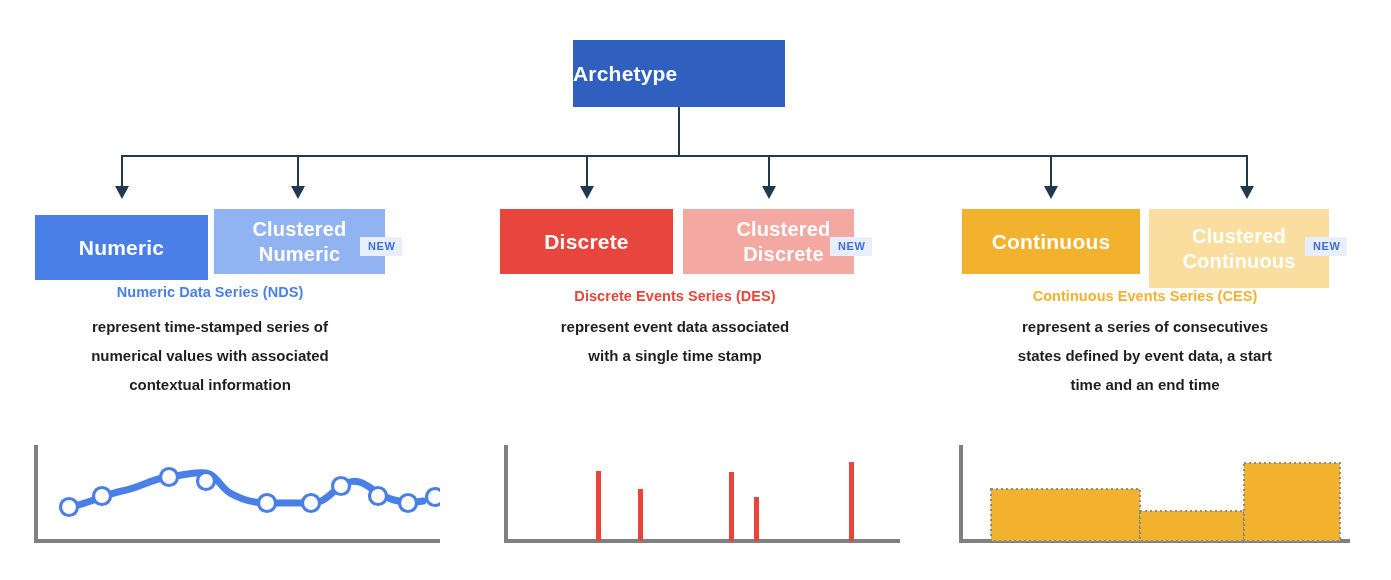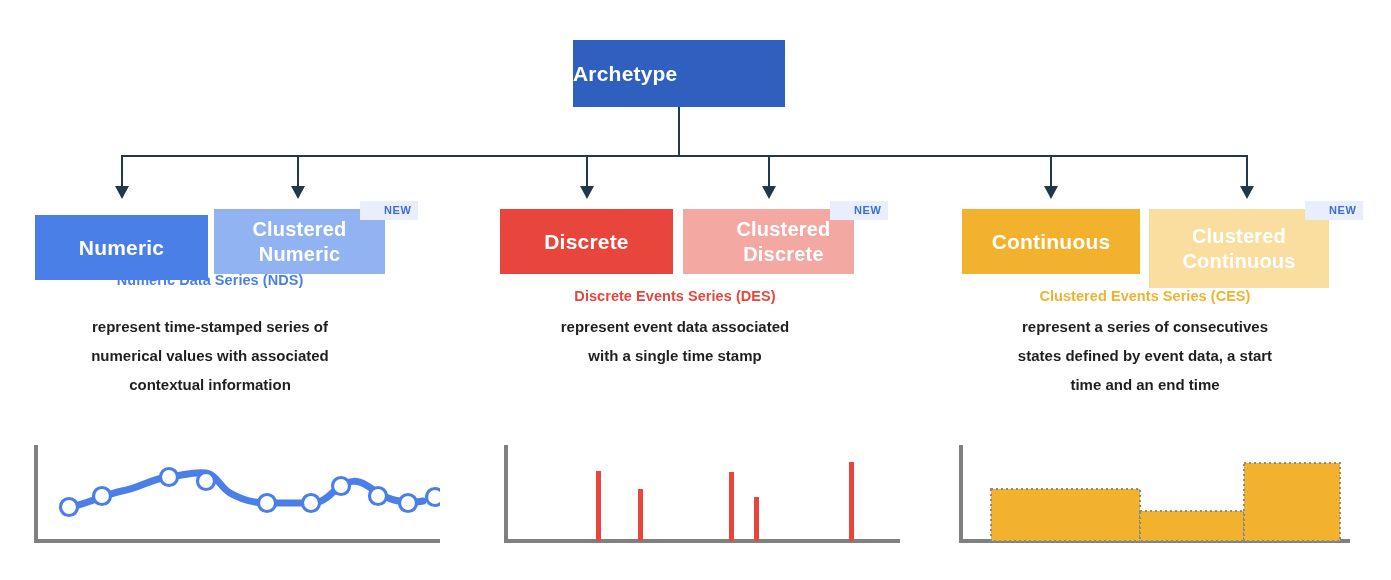--- a/index.html
+++ b/index.html
@@ -68,24 +68,25 @@
   }
   .cat-box.two-line { font-size: 20px; }
 
   .new-badge {
     position: absolute;
     background: #e8eefb;
     color: #3c6fd0;
     font-size: 11px;
     font-weight: bold;
     letter-spacing: 0.6px;
-    padding: 4px 7px 4px 24px;
+    padding: 4px 7px 4px 8px;
     border-radius: 0;
     line-height: 11px;
     z-index: 5;
+    margin-top: 36px;
   }
 
   
   .col-title {
     position: absolute;
     text-align: center;
     font-size: 14.5px;
     font-weight: bold;
     letter-spacing: 0.05px;
   }
@@ -137,21 +138,21 @@
 
   <div class="cat-box" style="left:35px; top:215px; width:173px; height:65px; background:#4a7fe8;">
     <span>Numeric</span>
   </div>
 
   <div class="cat-box two-line" style="left:214px; top:209px; width:171px; height:65px; background:#91b3f2;">
     <span>Clustered Numeric</span>
   </div>
   <div class="new-badge" style="left:360px; top:201px;">NEW</div>
 
-  <div class="col-title" style="left:30px; top:272px; width:360px; color:#4a7fe8;">Numeric Data Series (NDS)</div>
+  <div class="col-title" style="left:30px; top:284px; width:360px; color:#4a7fe8;">Numeric Data Series (NDS)</div>
 
   <div class="col-desc" style="left:30px; top:312px; width:360px;">
     <div>represent time-stamped series of</div>
     <div>numerical values with associated</div>
     <div>contextual information</div>
   </div>
 
   <div class="chart" style="left:30px; top:435px;">
     <svg width="410" height="112" viewBox="0 0 410 112">
       <polyline points="6,12 6,106 410,106" fill="none" stroke="#808080" stroke-width="4" stroke-linecap="square"></polyline>
@@ -202,21 +203,21 @@
 
   <div class="cat-box" style="left:962px; top:209px; width:178px; height:65px; background:#f2b22e;">
     <span>Continuous</span>
   </div>
 
   <div class="cat-box two-line" style="left:1149px; top:209px; width:180px; height:79px; background:#fade9f;">
     <span>Clustered Continuous</span>
   </div>
   <div class="new-badge" style="left:1305px; top:201px;">NEW</div>
 
-  <div class="col-title" style="left:955px; top:288px; width:380px; color:#f2b22e;">Clustered Events Series (CES)</div>
+  <div class="col-title" style="left:955px; top:288px; width:380px; color:#f2b22e;">Continuous Events Series (CES)</div>
 
   <div class="col-desc" style="left:955px; top:312px; width:380px;">
     <div>represent a series of consecutives</div>
     <div>states defined by event data, a start</div>
     <div>time and an end time</div>
   </div>
 
   <div class="chart" style="left:955px; top:435px;">
     <svg width="395" height="112" viewBox="0 0 395 112">
       <polyline points="6,12 6,106 395,106" fill="none" stroke="#808080" stroke-width="4" stroke-linecap="square"></polyline>

